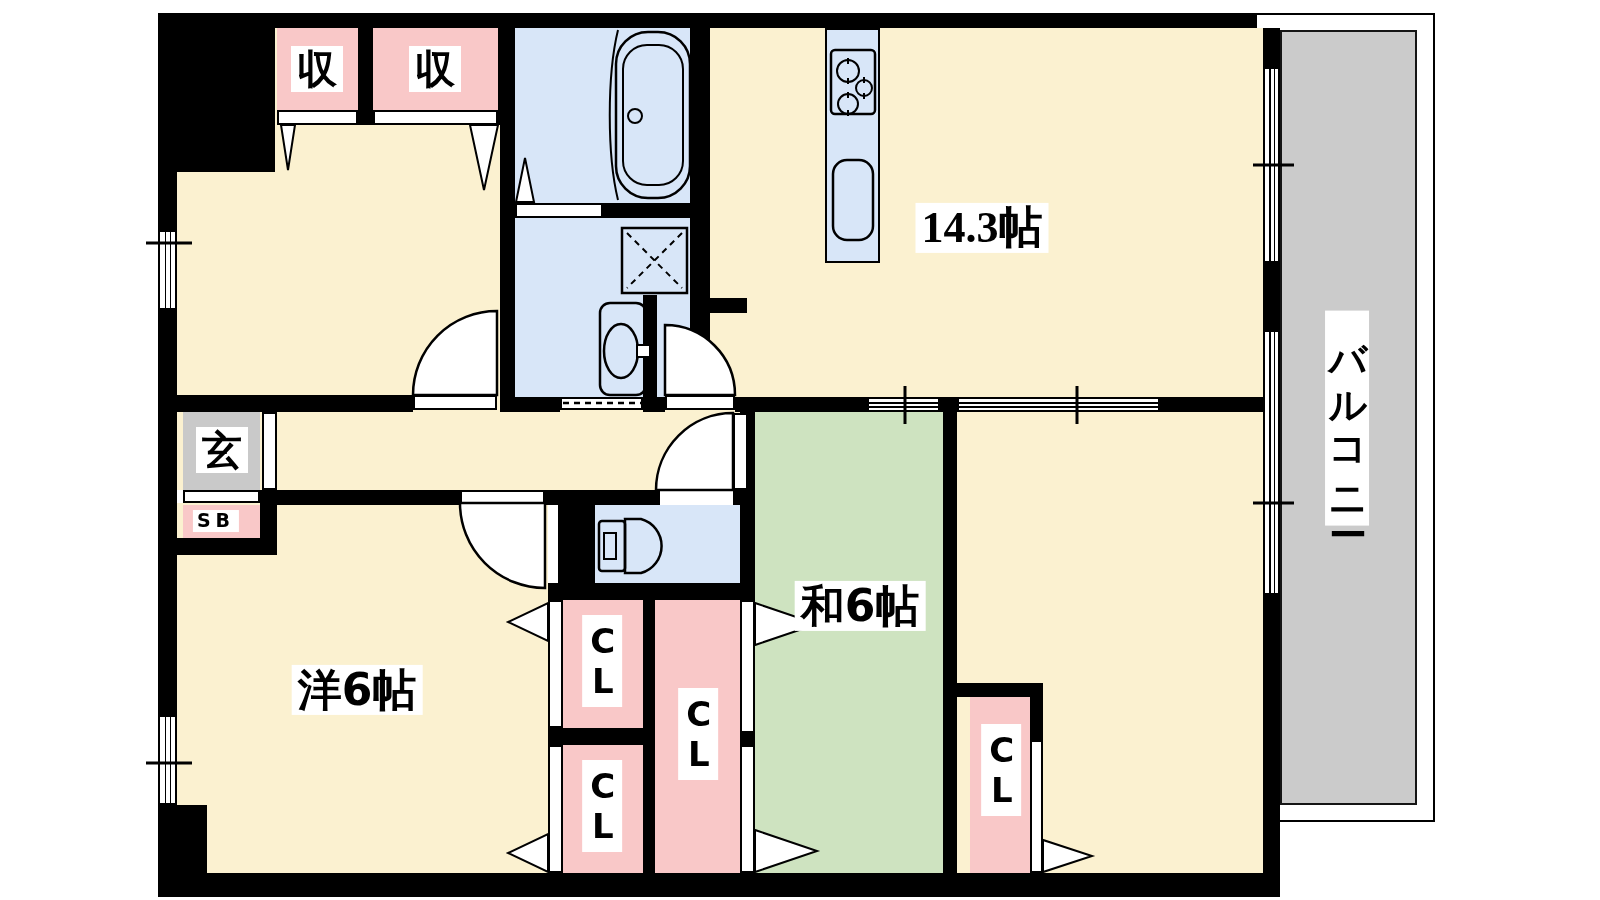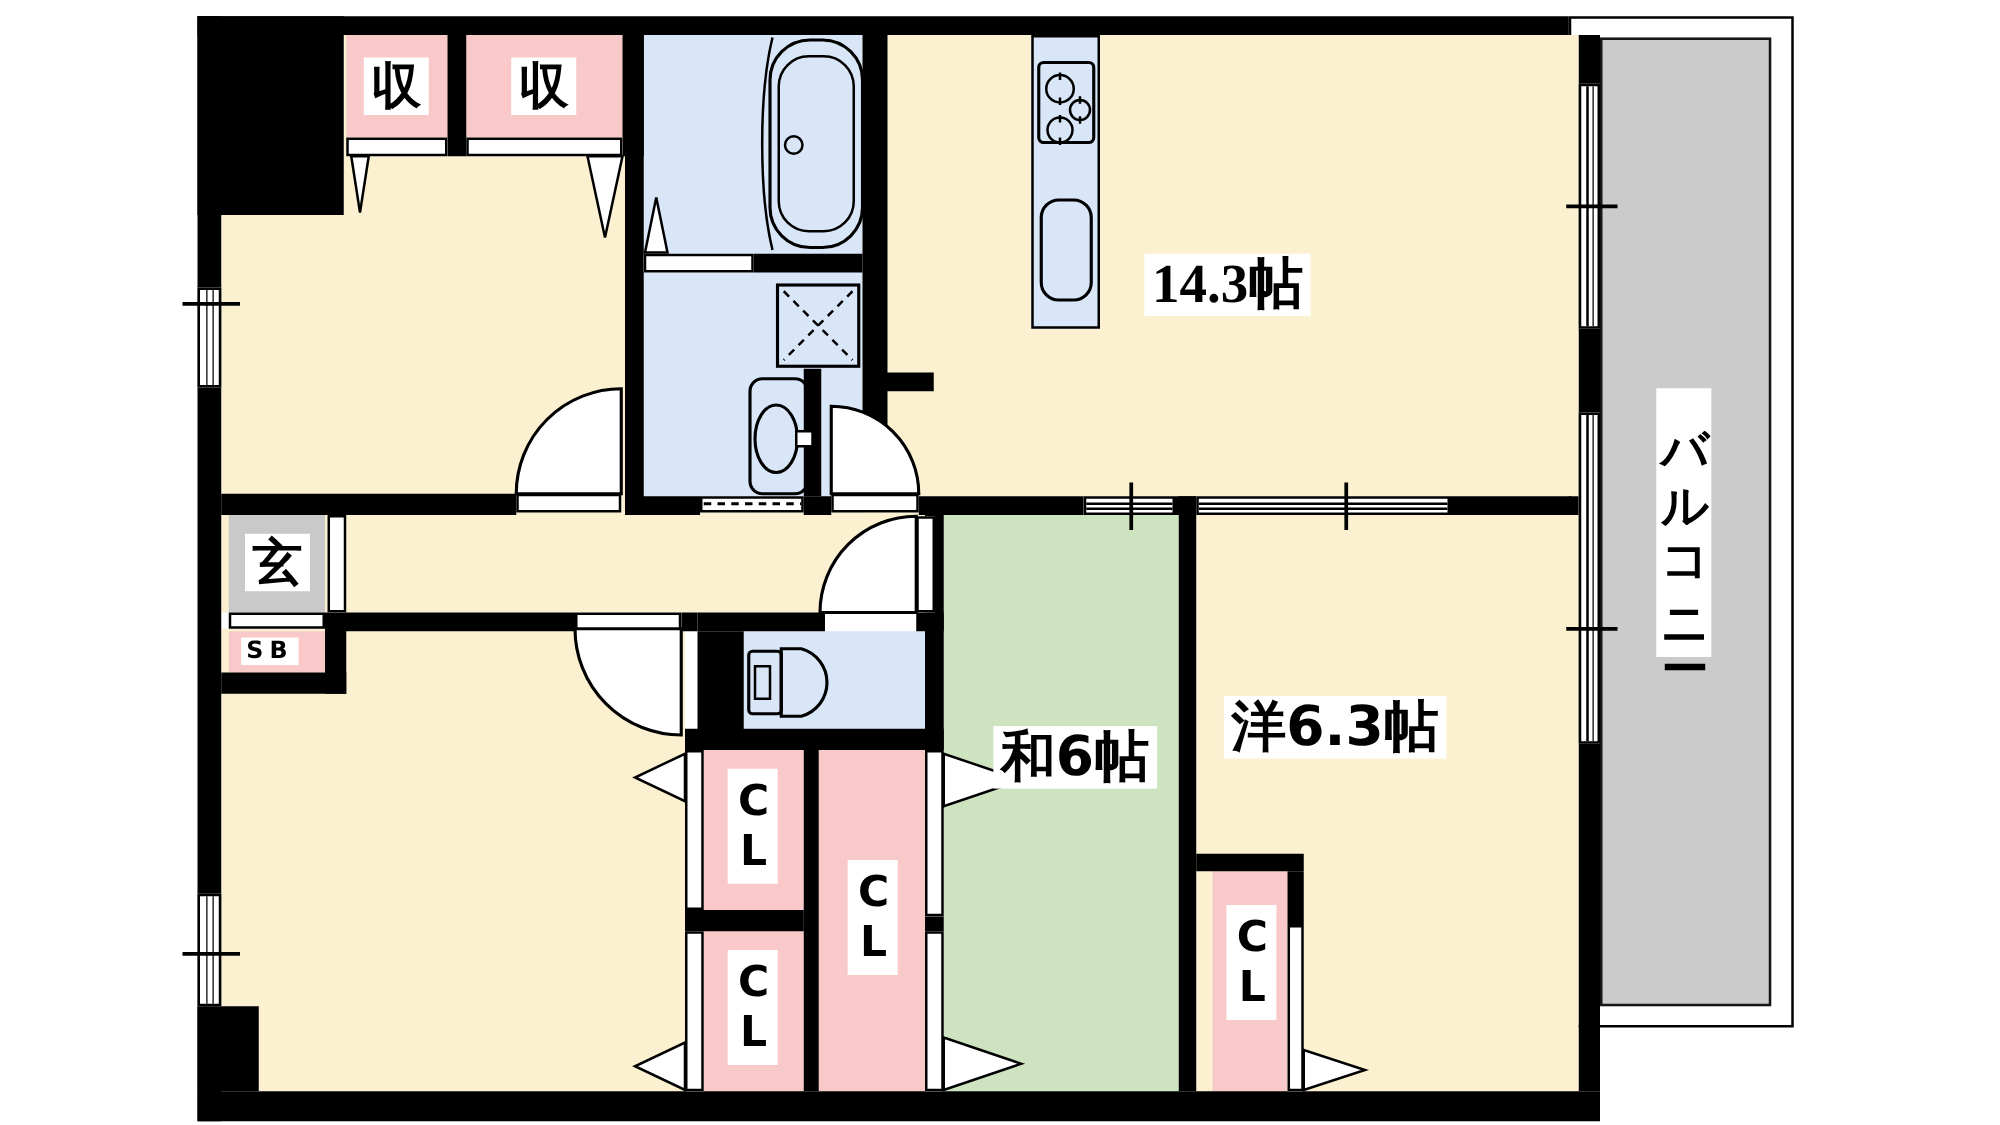--- a/index.html
+++ b/index.html
@@ -158,21 +158,21 @@
     <line x1="1253" y1="503" x2="1294" y2="503" stroke="#000" stroke-width="3"></line>
     <line x1="905" y1="386" x2="905" y2="424" stroke="#000" stroke-width="3"></line>
     <line x1="1077" y1="386" x2="1077" y2="424" stroke="#000" stroke-width="3"></line>
   </svg>
 
   <div class="lbl" style="left:317px;top:69px;font-size:40px;">収</div>
   <div class="lbl" style="left:435px;top:69px;font-size:40px;">収</div>
   <div class="lbl" style="left:982px;top:228px;font-size:44px;font-family:Liberation Serif, serif;">14.3帖</div>
   <div class="lbl" style="left:222px;top:450px;font-size:40px;">玄</div>
   <div class="lbl" style="left:216px;top:521px;font-size:19px;letter-spacing:5px;padding:1px 4px;">SB</div>
+  <div class="lbl" style="left:357px;top:690px;font-size:44px;">洋6帖</div>
   <div class="lbl" style="left:860px;top:586px;font-size:44px;margin-top:20px;">和6帖</div>
-  <div class="lbl" style="left:1068px;top:582px;font-size:44px;">洋6.3帖</div>
   <div class="lbl vert" style="left:602px;top:661px;font-size:34px;">CL</div>
   <div class="lbl vert" style="left:602px;top:806px;font-size:34px;">CL</div>
   <div class="lbl vert" style="left:698px;top:734px;font-size:34px;">CL</div>
   <div class="lbl vert" style="left:1001px;top:770px;font-size:34px;">CL</div>
   <div class="lbl vert" style="left:1347px;top:418px;font-size:38px;letter-spacing:6px;">バルコニー</div>
 
 </div>
 
 </body></html>

